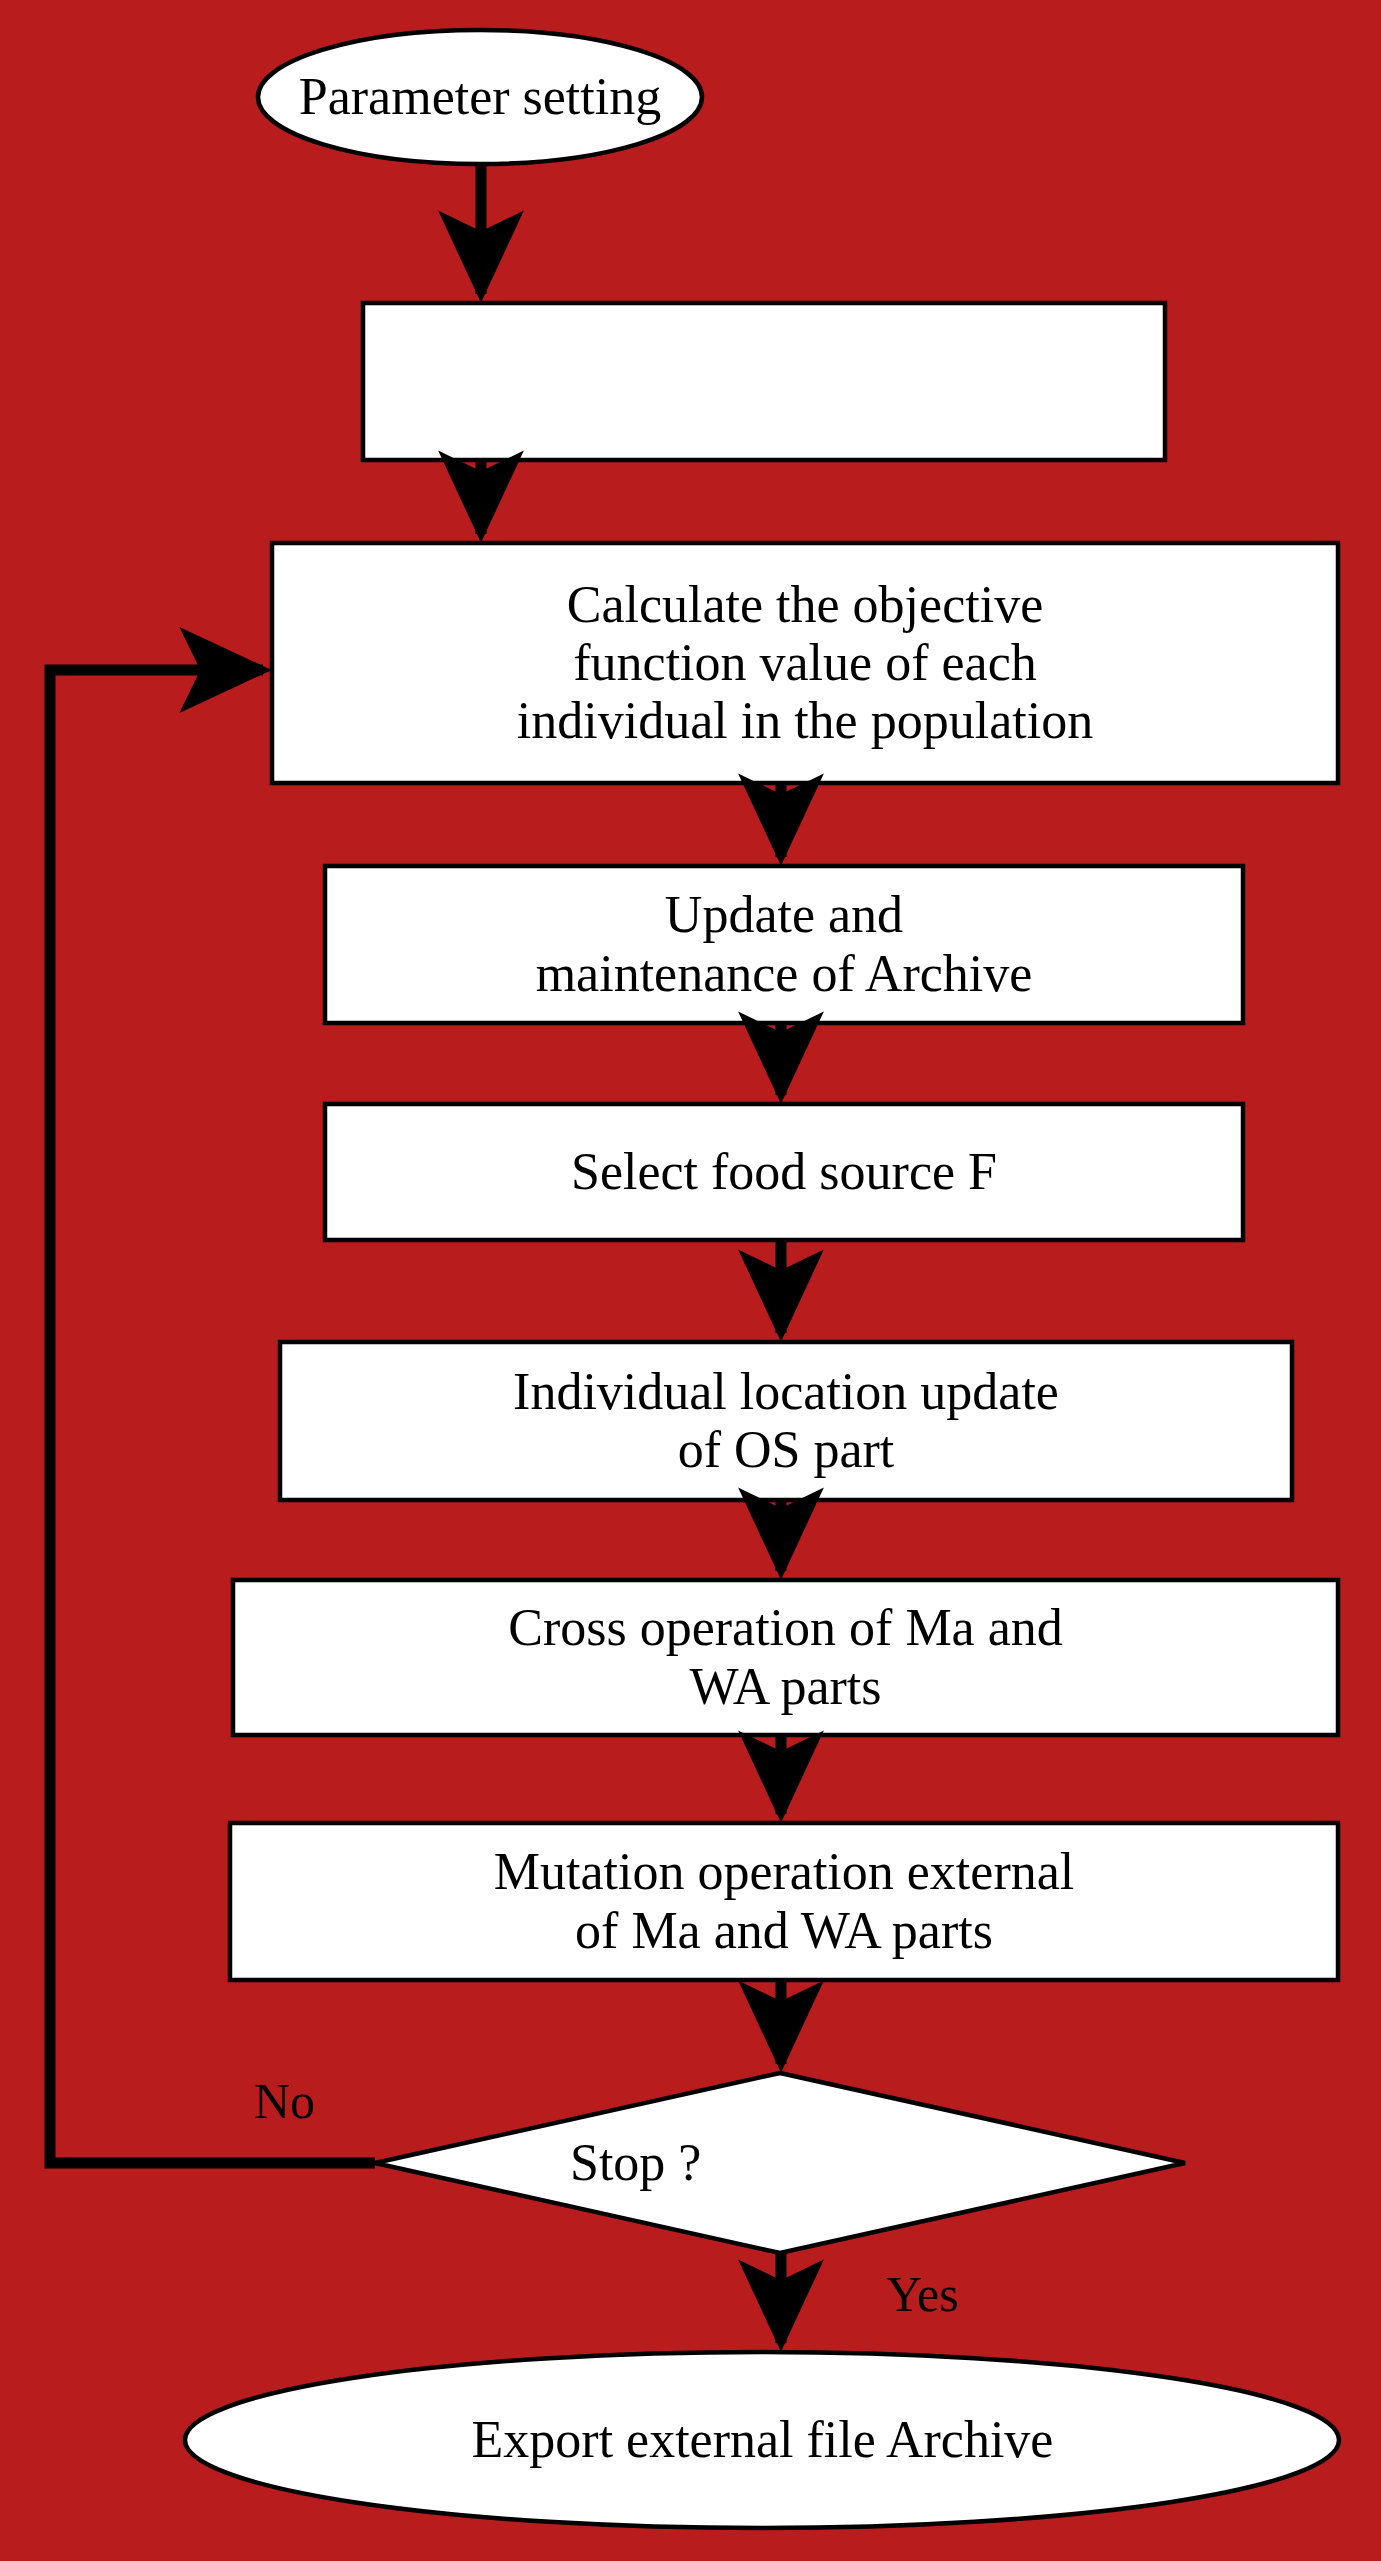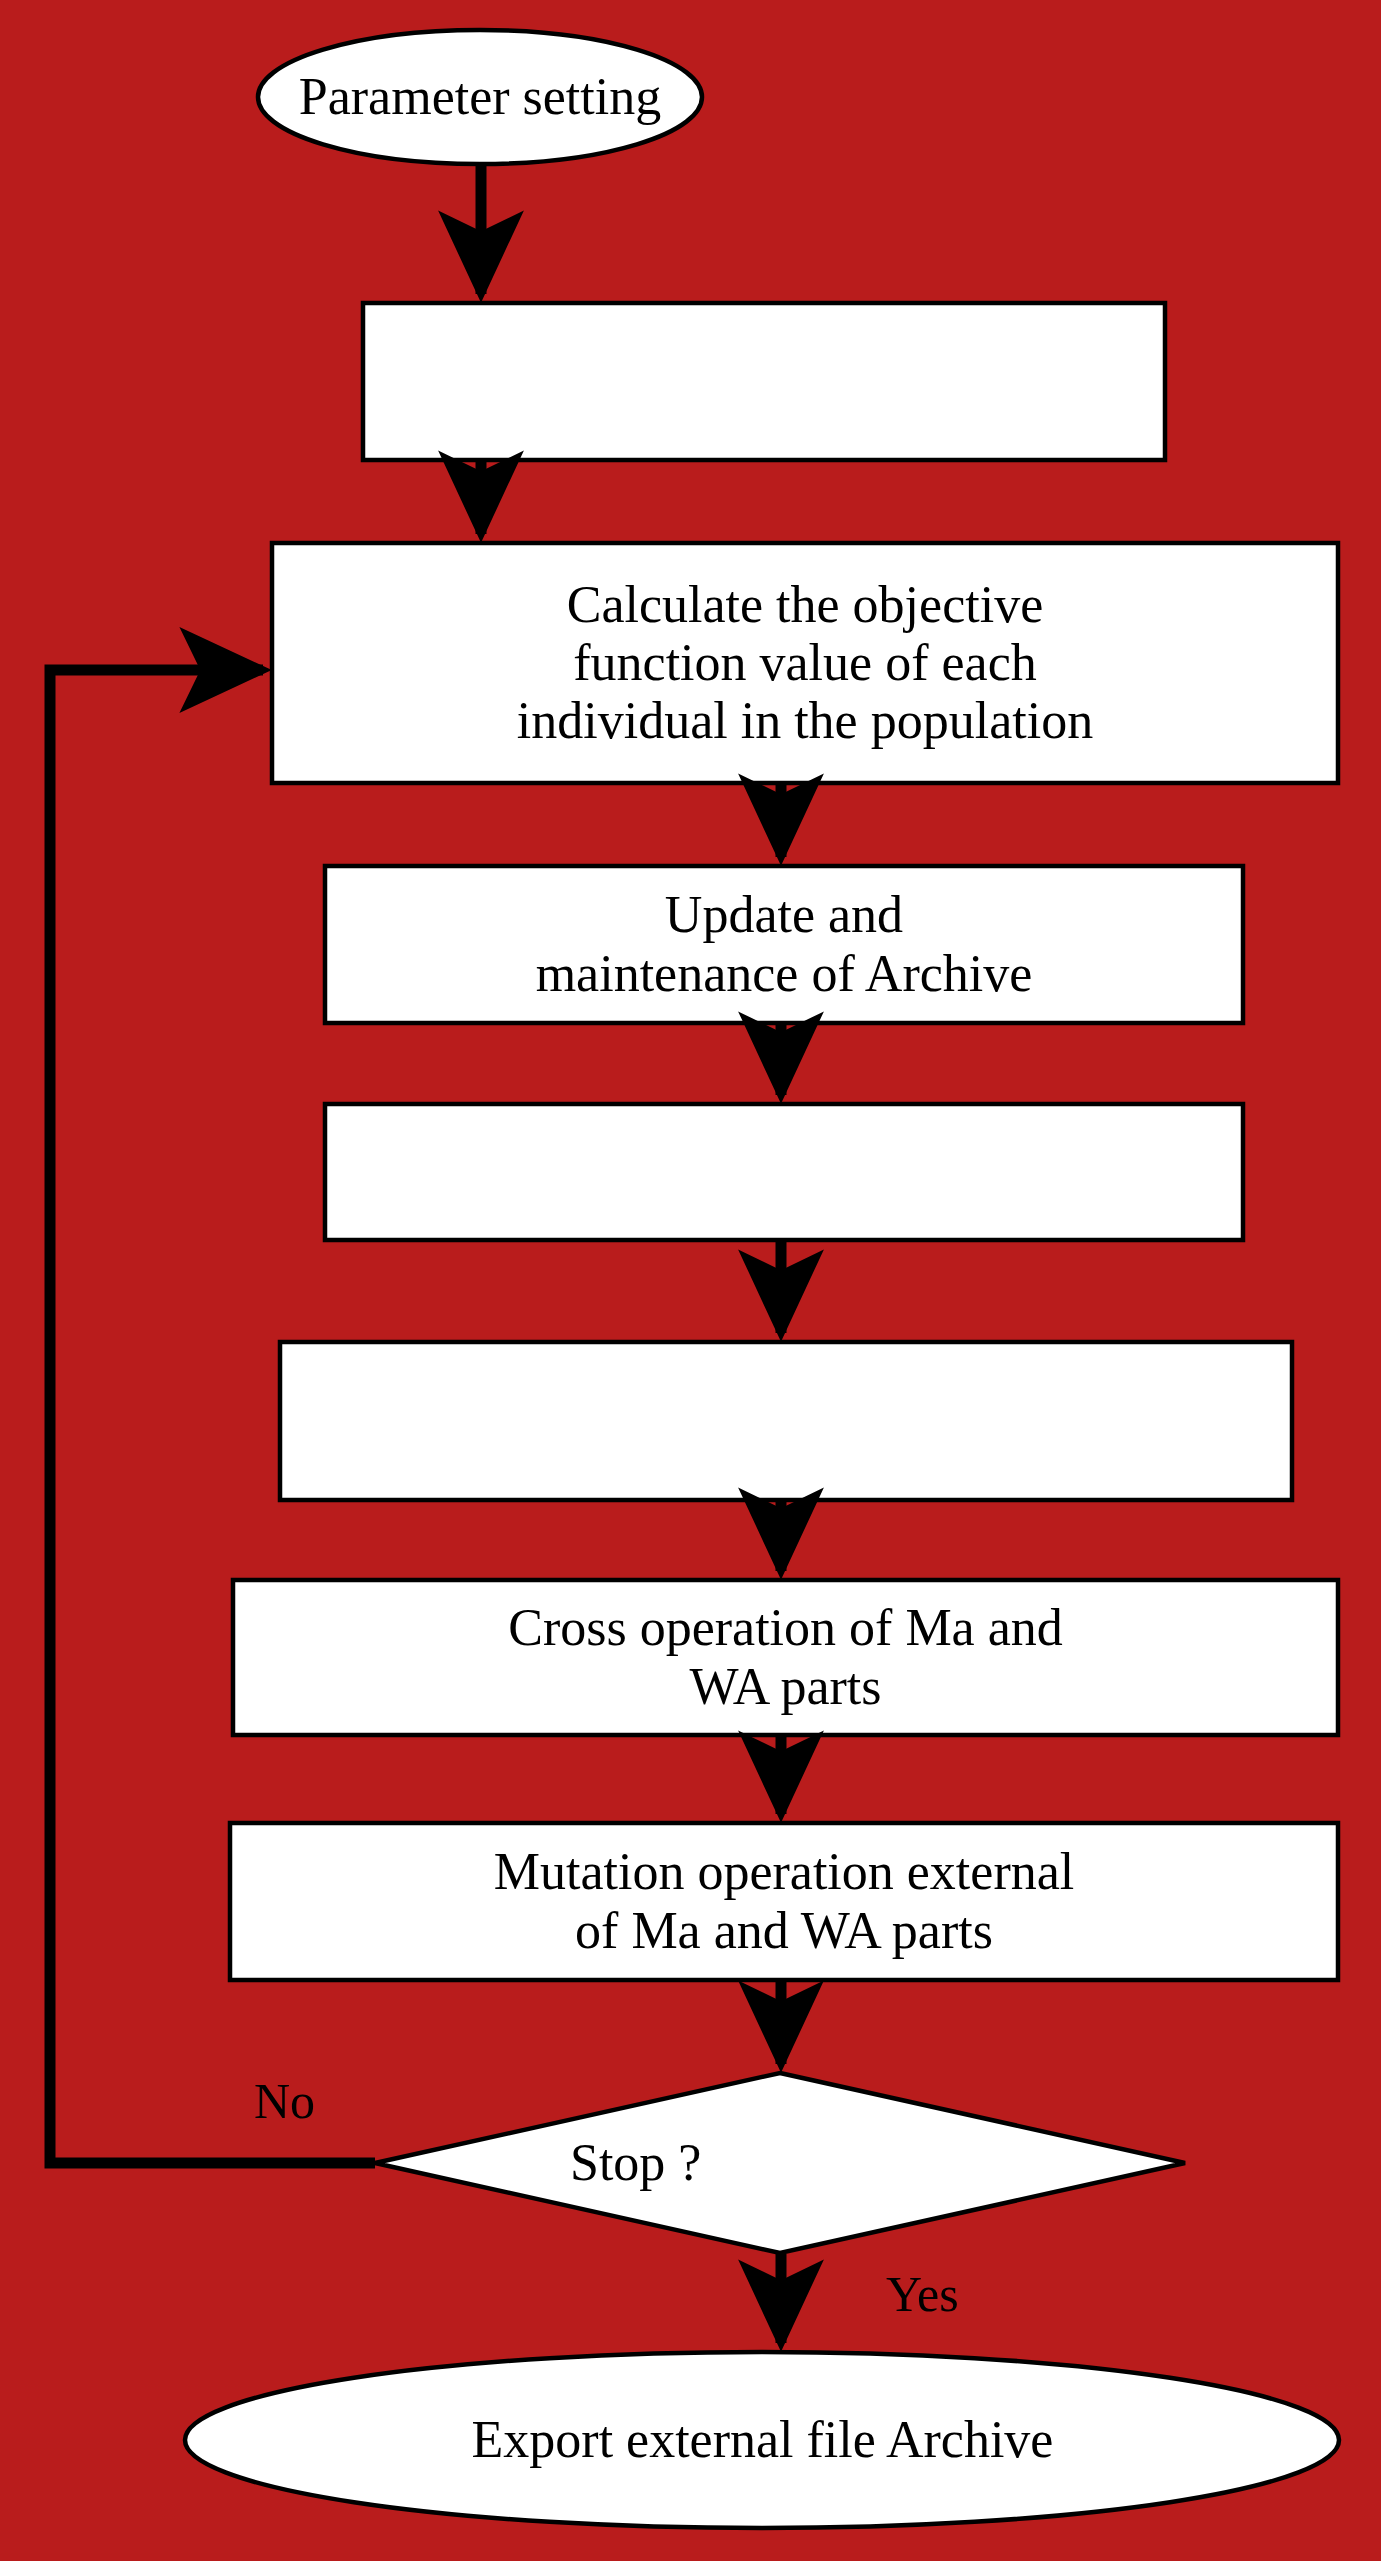--- a/index.html
+++ b/index.html
@@ -111,21 +111,24 @@
   <div class="node-label terminal-label" style="left:258px; top:30px; width:444px; height:134px;">Parameter setting</div>
 
 
   <div class="node-label process-label" style="left:272px; top:543px; width:1066px; height:240px;">Calculate the objective
 function value of each
 individual in the population</div>
 
   <div class="node-label process-label" style="left:325px; top:866px; width:918px; height:157px;">Update and
 maintenance of Archive</div>
 
+  <div class="node-label process-label" style="left:325px; top:1104px; width:918px; height:136px;">Select food source F</div>
 
+  <div class="node-label process-label" style="left:280px; top:1342px; width:1012px; height:158px;">Individual location update
+of OS part</div>
 
   <div class="node-label process-label" style="left:233px; top:1580px; width:1105px; height:155px;">Cross operation of Ma and
 WA parts</div>
 
   <div class="node-label process-label" style="left:230px; top:1823px; width:1108px; height:157px;">Mutation operation external
 of Ma and WA parts</div>
 
   <div class="node-label decision-label" style="left:540px; top:2113px; width:480px; height:100px; justify-content:flex-start; padding-left:30px; box-sizing:border-box;text-align:right;">Stop ?</div>
 
   <div class="node-label terminal-label" style="left:185px; top:2352px; width:1155px; height:176px;">Export external file Archive</div>

